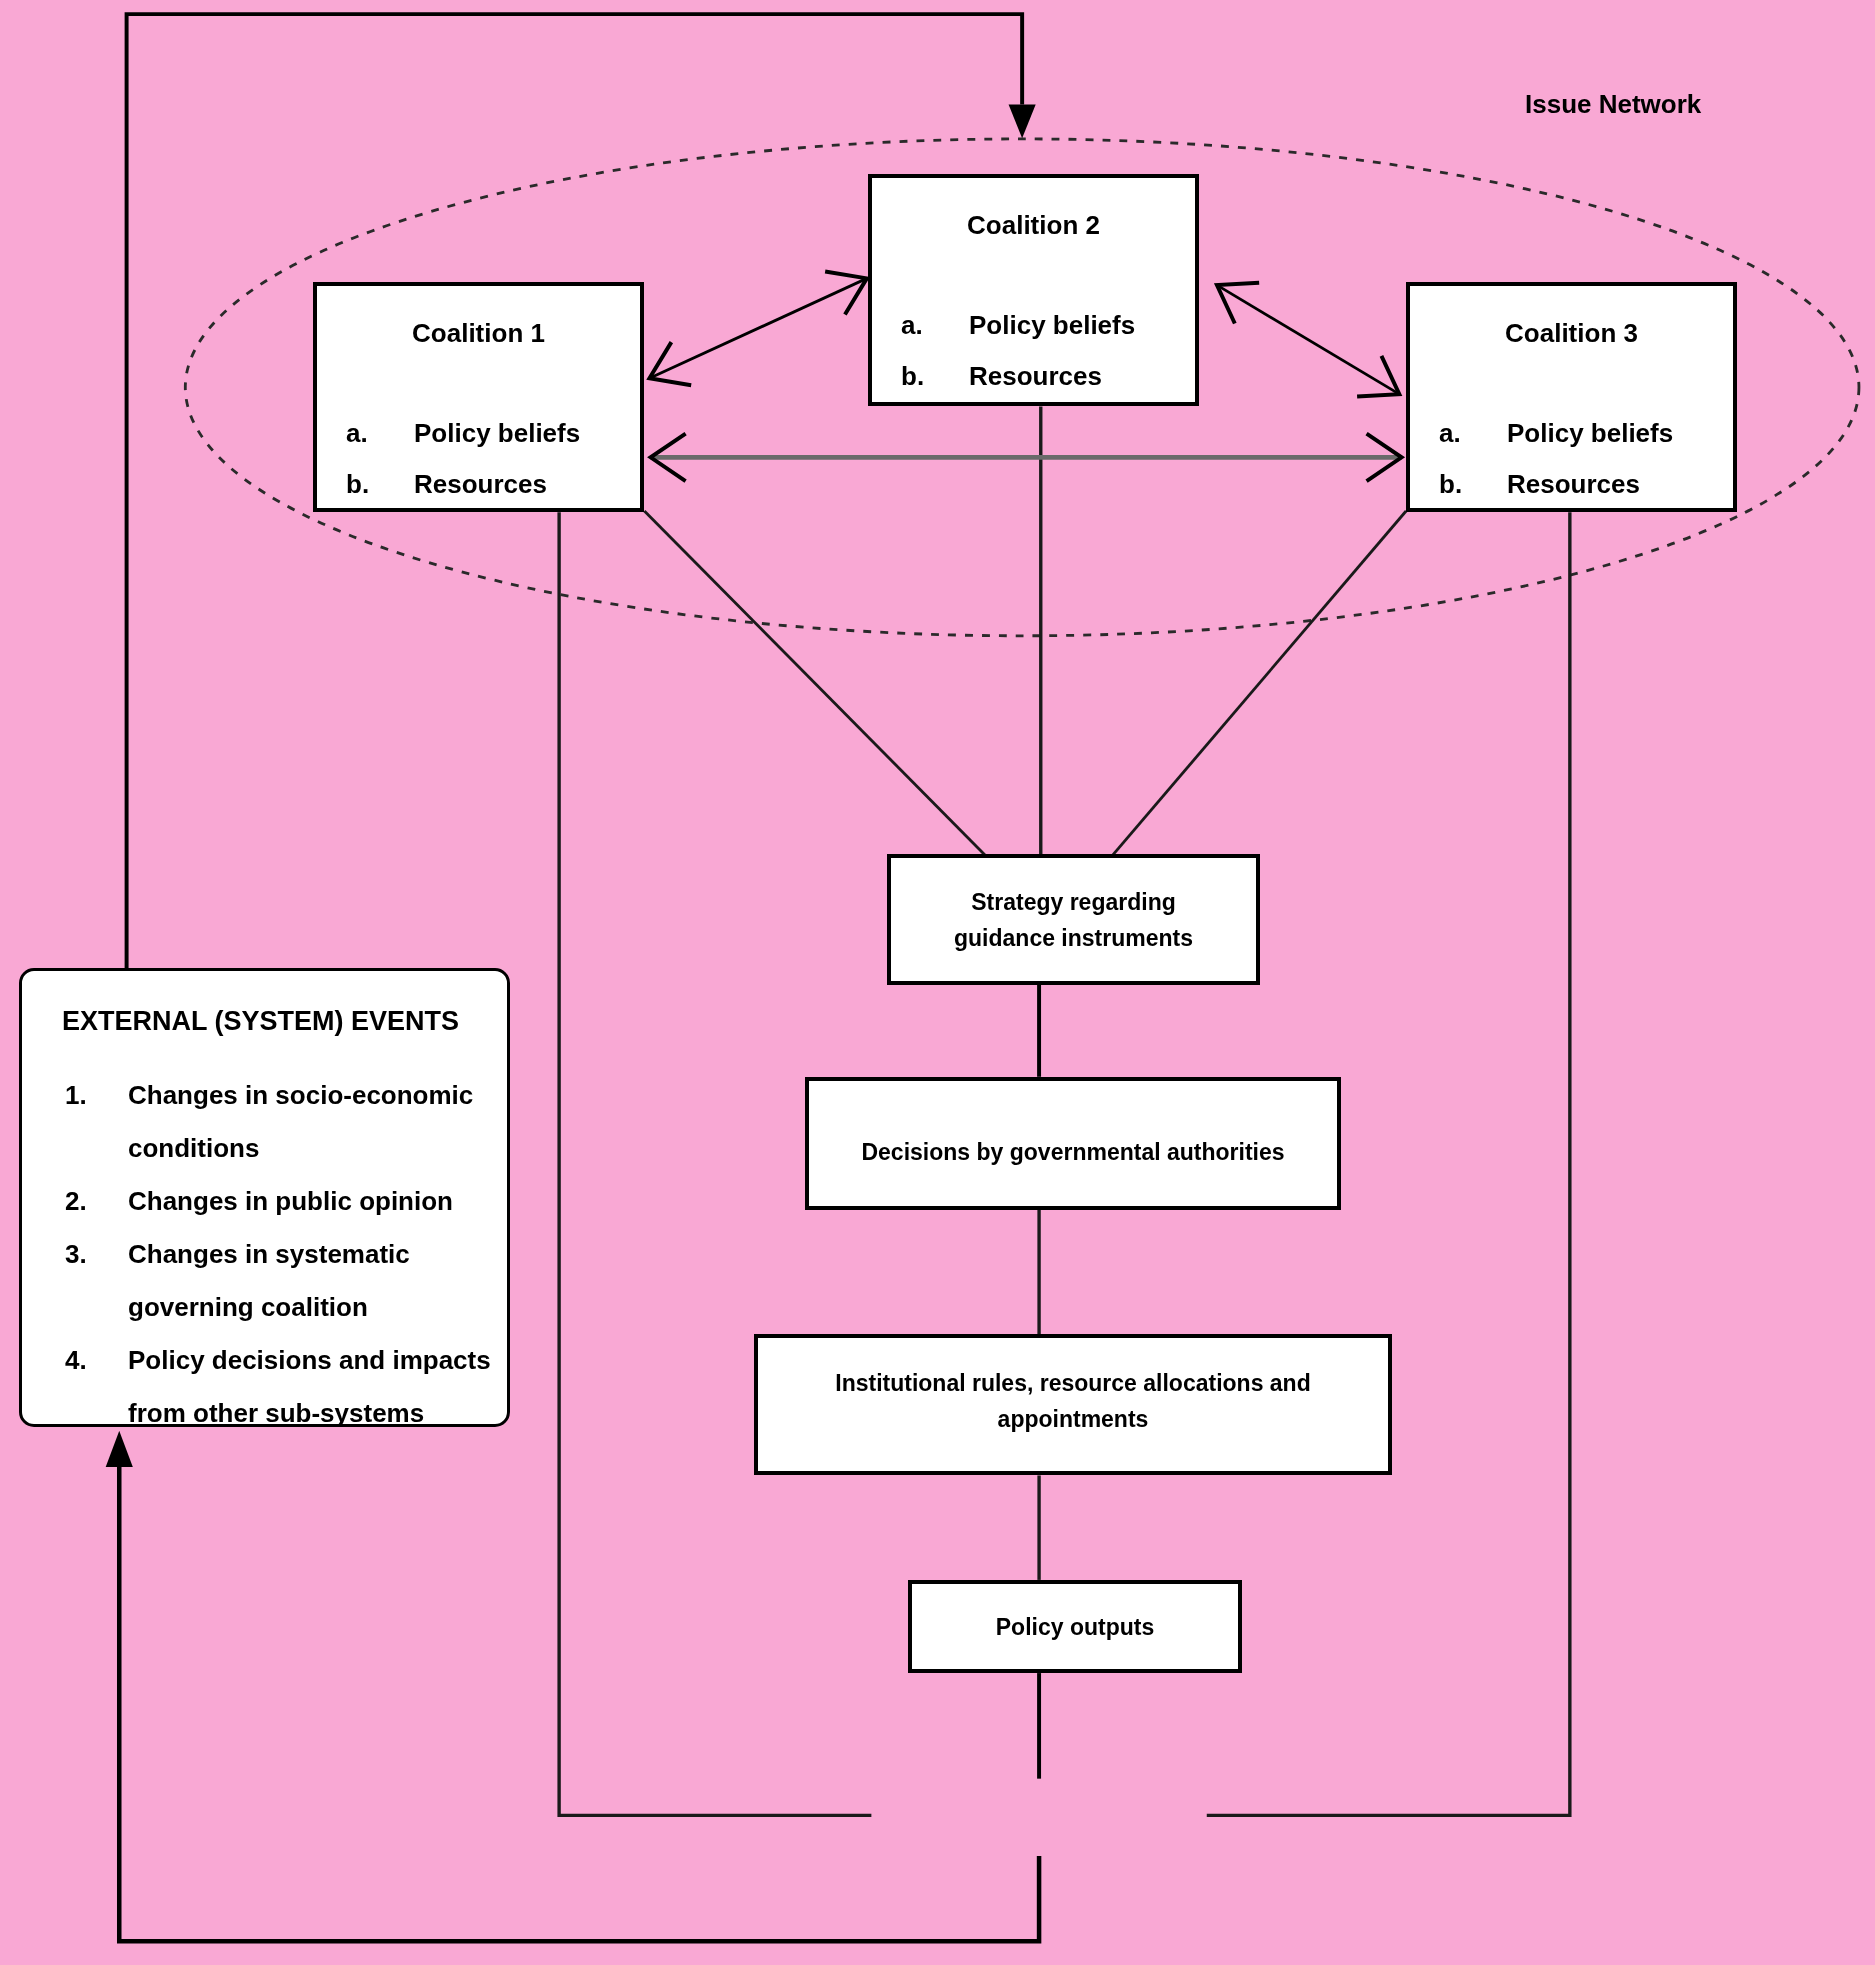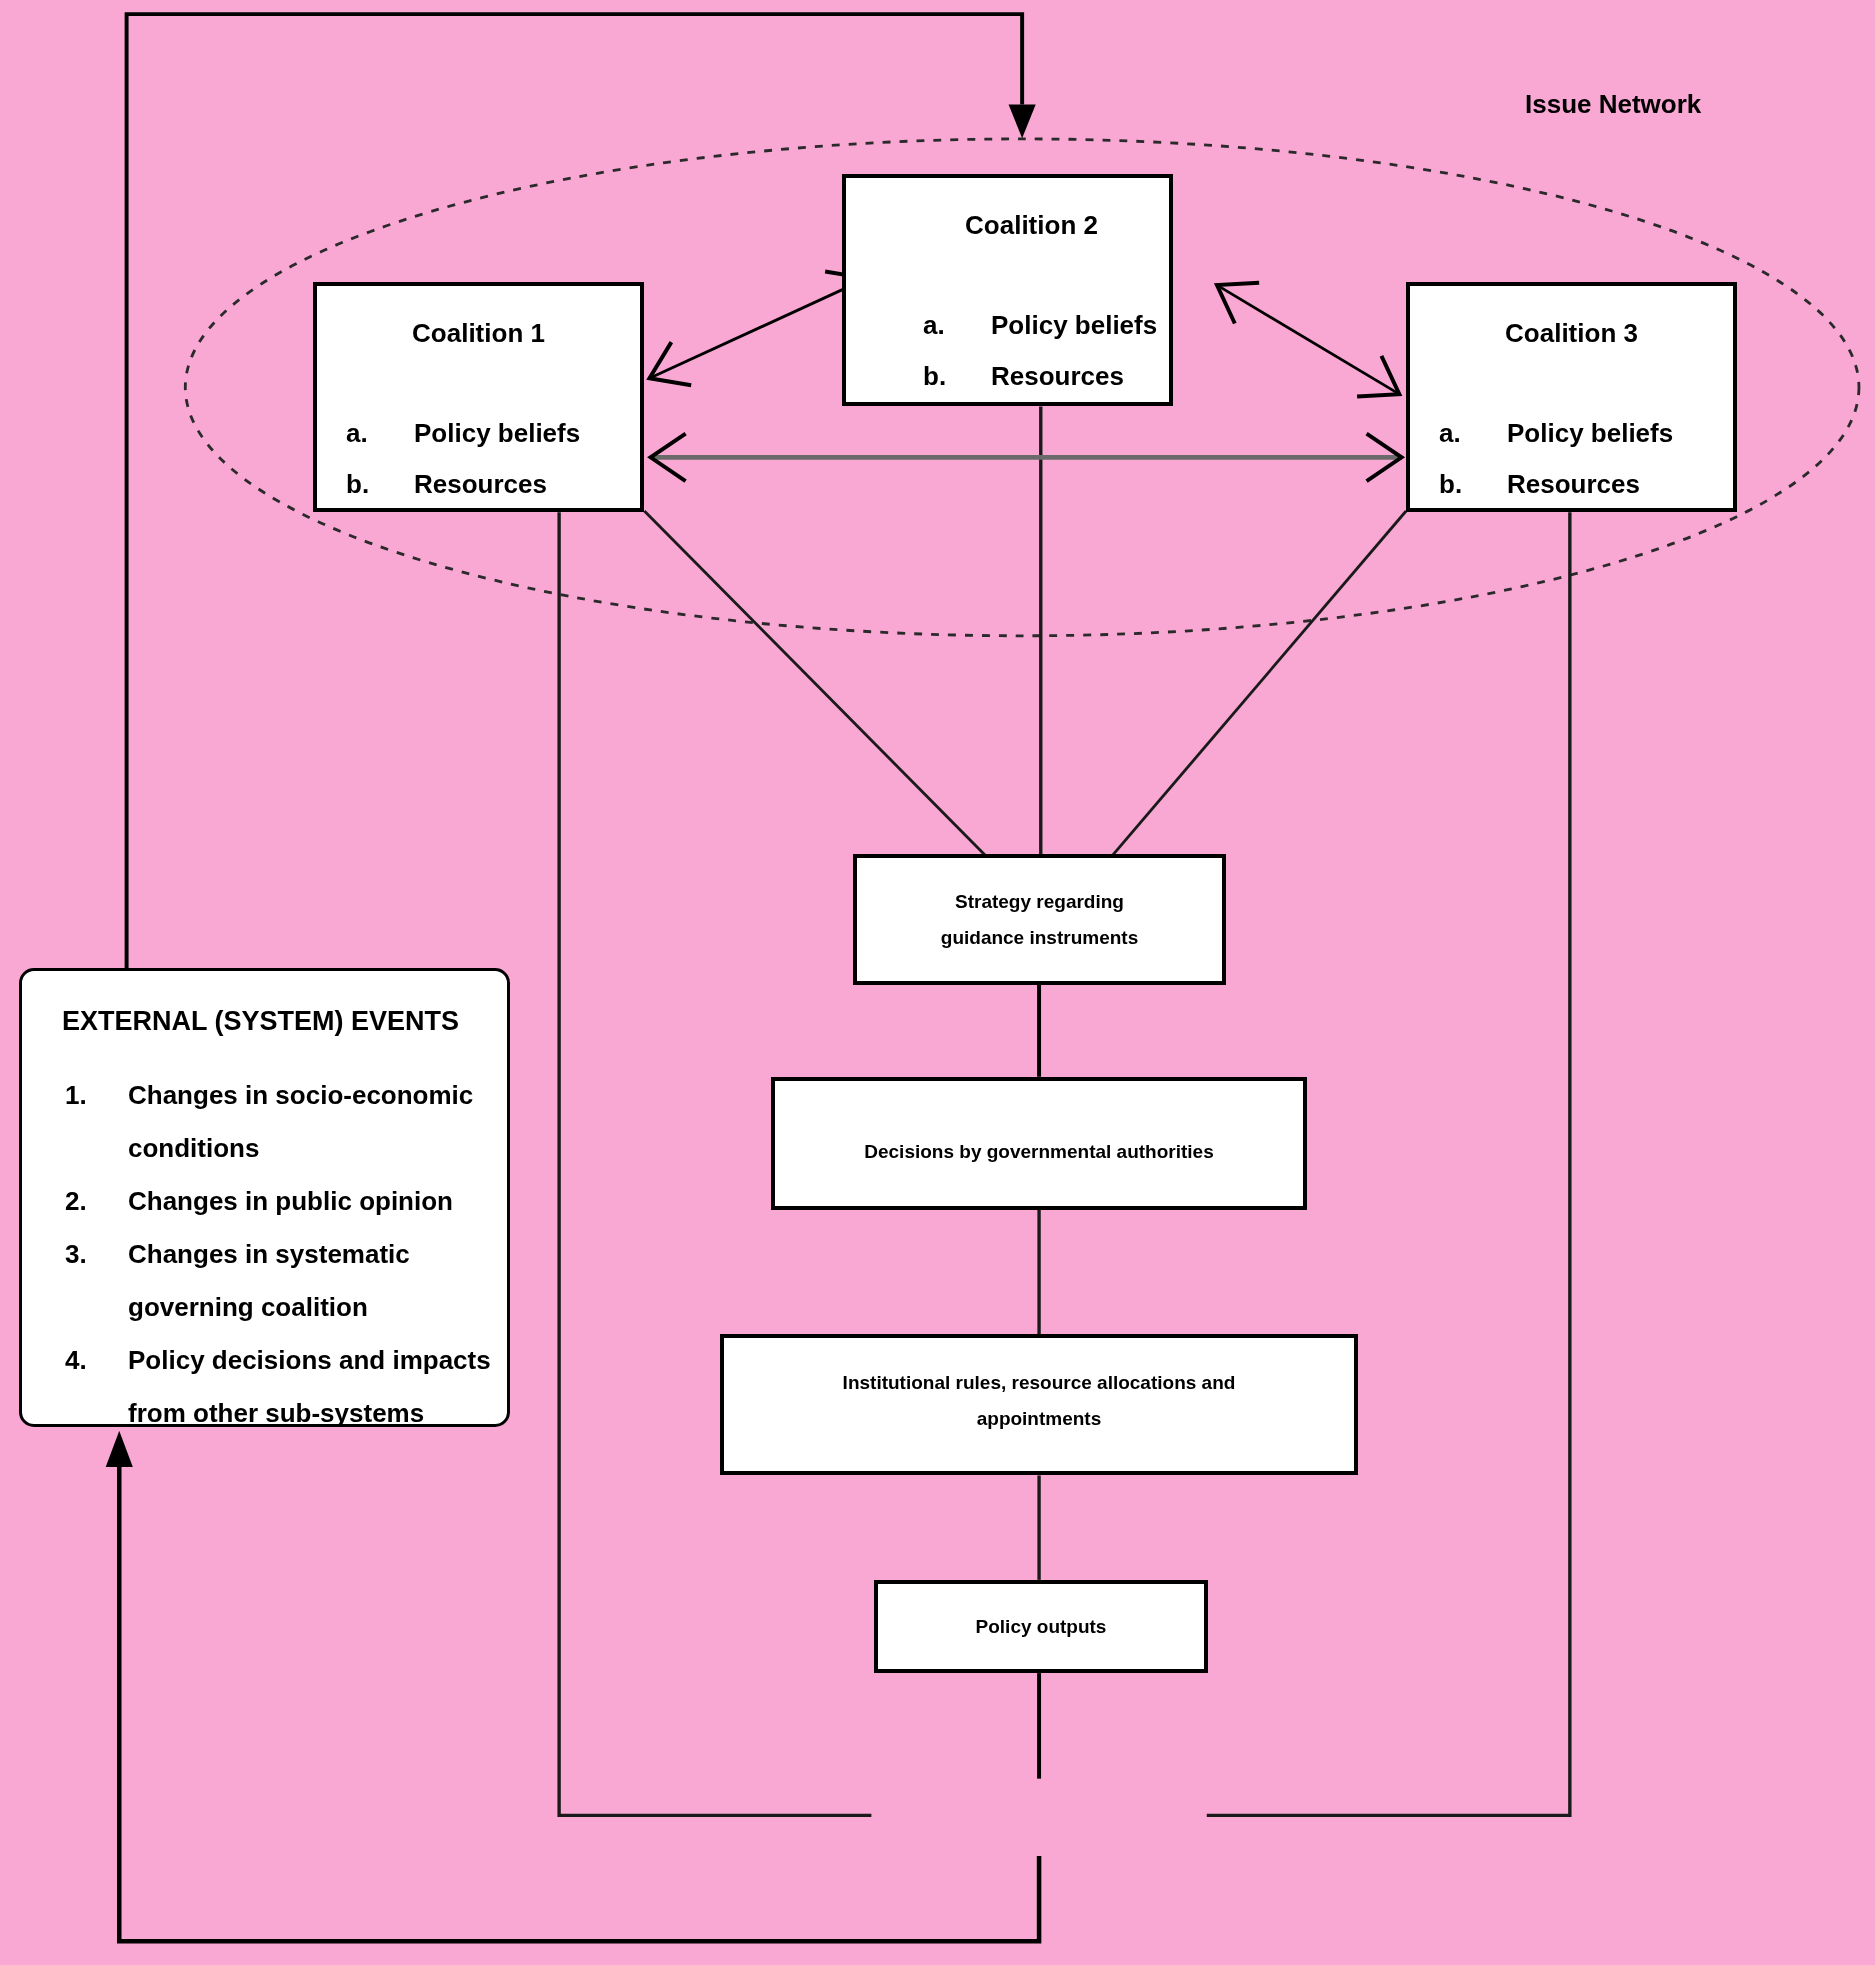--- a/index.html
+++ b/index.html
@@ -9,21 +9,21 @@
   .box{position:absolute;box-sizing:border-box;background:#fff;border:4.5px solid #000;}
   .label{position:absolute;font-size:26px;}
   
   .coalition{padding-top:31px;}
   .coalition .c-title{text-align:center;font-size:26px;line-height:32px;}
   .coalition .items{margin-top:59px;padding-left:29px;}
   .item-row{display:flex;line-height:51px;font-size:26px;}
   .item-marker{width:68px;flex:none;}
   
   .flow{display:flex;align-items:center;justify-content:center;text-align:center;
-        font-size:19px;line-height:36px;white-space:pre-line;padding:0 8.5px;}
+        font-size:23px;line-height:36px;white-space:pre-line;padding:0 8.5px;margin-left:34px;}
   
   .external{border-width:3.4px;border-radius:59px;padding-top:33px;}
   .external .e-title{margin-left:40px;font-size:27px;line-height:34px;}
   .external .e-items{margin-top:31px;}
   .ext-row{display:flex;font-size:26px;line-height:53px;}
   .ext-marker{margin-left:43px;width:63px;flex:none;}
   .ext-text{width:377px;white-space:pre-line;}
 </style>
 </head>
 <body>
@@ -71,21 +71,21 @@
         <span class="item-marker">a.</span>
         <span>Policy beliefs</span>
       </div>
       <div class="item-row">
         <span class="item-marker">b.</span>
         <span>Resources</span>
       </div>
     </div>
   </div>
 
-  <div class="box coalition" style="left:842px;top:174px;width:331px;height:232px;padding-left:48px;">
+  <div class="box coalition" style="left:868px;top:174px;width:331px;height:232px;">
     <div class="c-title">Coalition 2</div>
     <div class="items">
       <div class="item-row">
         <span class="item-marker">a.</span>
         <span>Policy beliefs</span>
       </div>
       <div class="item-row">
         <span class="item-marker">b.</span>
         <span>Resources</span>
       </div>

